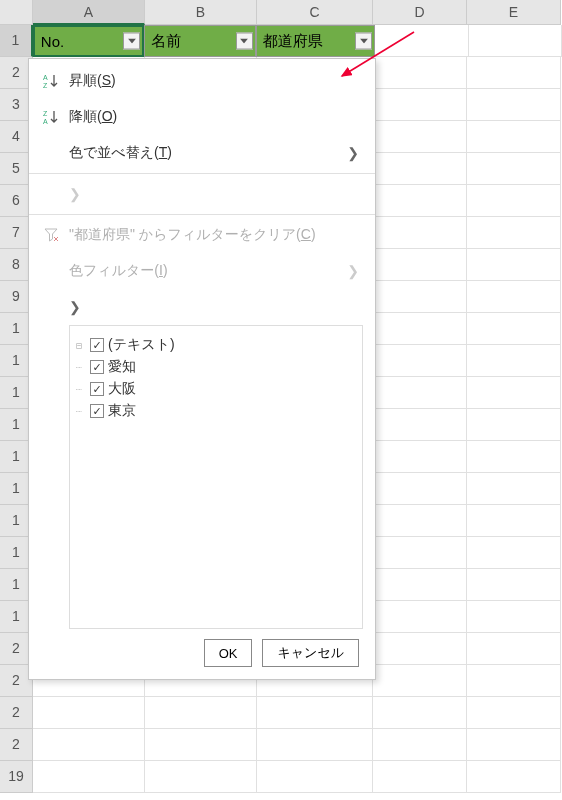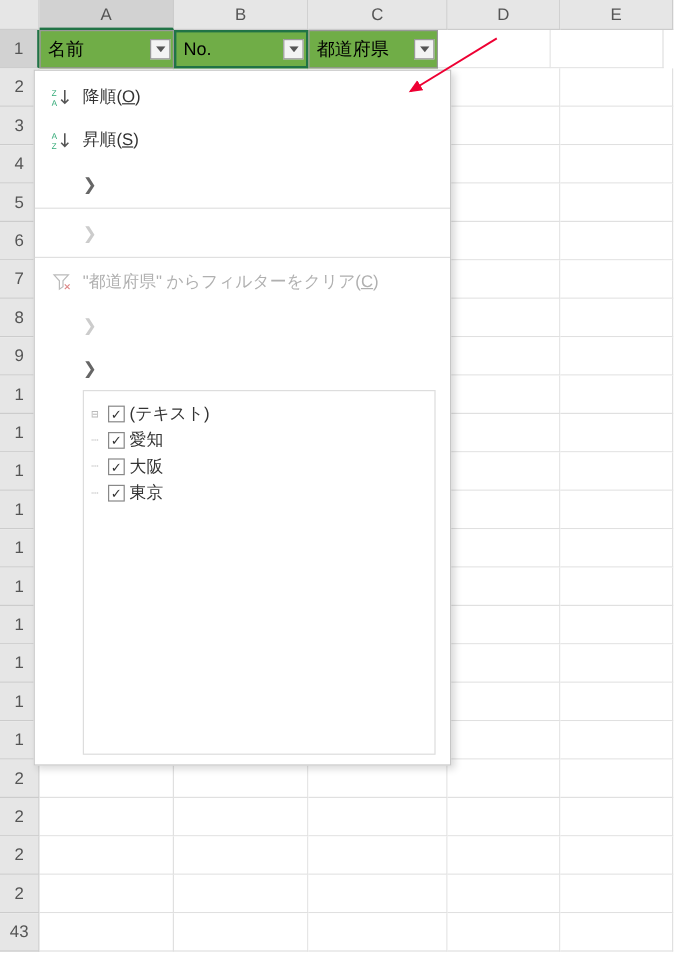--- a/index.html
+++ b/index.html
@@ -168,37 +168,37 @@
     <div class="corner"></div>
     <div class="col-h active" style="width:112px">A</div>
     <div class="col-h" style="width:112px">B</div>
     <div class="col-h" style="width:116px">C</div>
     <div class="col-h" style="width:94px">D</div>
     <div class="col-h" style="width:94px">E</div>
   </div>
   <div class="row-area" id="rows">
       <div class="row">
         <div class="row-h active">1</div>
+        <div class="hdr-cell selected" style="width: 112px;">
+          <span>No.</span>
+          <div class="filter-btn">
+            <svg viewBox="0 0 8 5">
+              <path d="M0 0 L4 5 L8 0 z" fill="#555"></path>
+            </svg>
+          </div>
+        </div>
         <div class="hdr-cell" style="width: 112px;">
           <span>名前</span>
           <div class="filter-btn">
             <svg viewBox="0 0 8 5">
               <path d="M0 0 L4 5 L8 0 z" fill="#555"></path>
             </svg>
           </div>
         </div>
-        <div class="hdr-cell selected" style="width: 112px;">
-          <span>No.</span>
-          <div class="filter-btn">
-            <svg viewBox="0 0 8 5">
-              <path d="M0 0 L4 5 L8 0 z" fill="#555"></path>
-            </svg>
-          </div>
-        </div>
-        <div class="hdr-cell" style="width: 108px;">
+        <div class="hdr-cell" style="width: 120px;">
           <span>都道府県</span>
           <div class="filter-btn">
             <svg viewBox="0 0 8 5">
               <path d="M0 0 L4 5 L8 0 z" fill="#555"></path>
             </svg>
           </div>
         </div>
         <div class="cell" style="width: 94px;"></div>
         <div class="cell" style="width: 94px;"></div>
       </div>
@@ -372,69 +372,71 @@
       </div>
       <div class="row">
         <div class="row-h">2</div>
         <div class="cell" style="width: 112px;"></div>
         <div class="cell" style="width: 112px;"></div>
         <div class="cell" style="width: 116px;"></div>
         <div class="cell" style="width: 94px;"></div>
         <div class="cell" style="width: 94px;"></div>
       </div>
       <div class="row">
-        <div class="row-h">43</div>
+        <div class="row-h">19</div>
         <div class="cell" style="width: 112px;"></div>
         <div class="cell" style="width: 112px;"></div>
         <div class="cell" style="width: 116px;"></div>
         <div class="cell" style="width: 94px;"></div>
         <div class="cell" style="width: 94px;"></div>
       </div>
     </div>
 </div>
 
 <div class="dropdown">
+  <div class="dd-item">
+    <span class="icon">
+      <svg width="18" height="16" viewBox="0 0 18 16">
+          <text x="0" y="7" font-size="7" fill="#3a7">A</text>
+          <text x="0" y="15" font-size="7" fill="#3a7">Z</text>
+          <path d="M11 2 v11 M8 10 l3 3 l3 -3" stroke="#555" fill="none" stroke-width="1.3"></path>
+        </svg>
+    </span>
+    <span class="lbl"><span>昇順(</span><span class="u">S</span><span>)</span></span>
+  </div>
   <div class="dd-item">
     <span class="icon">
       <svg width="18" height="16" viewBox="0 0 18 16">
           <text x="0" y="7" font-size="7" fill="#3a7">Z</text>
           <text x="0" y="15" font-size="7" fill="#3a7">A</text>
           <path d="M11 2 v11 M8 10 l3 3 l3 -3" stroke="#555" fill="none" stroke-width="1.3"></path>
         </svg>
     </span>
     <span class="lbl"><span>降順(</span><span class="u">O</span><span>)</span></span>
   </div>
-  <div class="dd-item">
-    <span class="icon">
-      <svg width="18" height="16" viewBox="0 0 18 16">
-          <text x="0" y="7" font-size="7" fill="#3a7">A</text>
-          <text x="0" y="15" font-size="7" fill="#3a7">Z</text>
-          <path d="M11 2 v11 M8 10 l3 3 l3 -3" stroke="#555" fill="none" stroke-width="1.3"></path>
-        </svg>
-    </span>
-    <span class="lbl"><span>昇順(</span><span class="u">S</span><span>)</span></span>
-  </div>
   <div class="dd-item dd-indent">
+    <span class="lbl"><span>色で並べ替え(</span><span class="u">T</span><span>)</span></span>
     <span class="chev">❯</span>
   </div>
   <div class="dd-sep"></div>
   <div class="dd-item dd-indent disabled">
     <span class="chev">❯</span>
   </div>
   <div class="dd-sep"></div>
   <div class="dd-item disabled">
     <span class="icon">
       <svg width="18" height="16" viewBox="0 0 18 16">
           <path d="M2 2 h12 l-4.5 5 v5 l-3 2 v-7 z" stroke="#bbb" fill="none" stroke-width="1"></path>
           <path d="M11 10 l4 4 M15 10 l-4 4" stroke="#d88" stroke-width="1"></path>
         </svg>
     </span>
     <span class="lbl"><span>"都道府県" からフィルターをクリア(</span><span class="u">C</span><span>)</span></span>
   </div>
   <div class="dd-item dd-indent disabled">
+    <span class="lbl"><span>色フィルター(</span><span class="u">I</span><span>)</span></span>
     <span class="chev">❯</span>
   </div>
   <div class="dd-item dd-indent">
     <span class="chev">❯</span>
   </div>
   <div class="check-area" id="checks">
       <div class="check-row">
         <span class="tree-conn">⊟</span>
         <span class="chk">✓</span>
         <span>(テキスト)</span>
@@ -448,20 +450,24 @@
         <span class="tree-conn">┈</span>
         <span class="chk">✓</span>
         <span>大阪</span>
       </div>
       <div class="check-row">
         <span class="tree-conn">┈</span>
         <span class="chk">✓</span>
         <span>東京</span>
       </div>
     </div>
+  <div class="dd-buttons">
+    <button>OK</button>
+    <button>キャンセル</button>
+  </div>
 </div>
 
 <svg class="arrow-annot" width="90" height="60">
   <defs>
       <marker id="ah" markerWidth="8" markerHeight="8" refX="6" refY="3" orient="auto">
         <path d="M0,0 L7,3 L0,6 z" fill="#e03"></path>
       </marker>
     </defs>
   <line x1="82" y1="4" x2="10" y2="48" stroke="#e03" stroke-width="1.6" marker-end="url(#ah)"></line>
 </svg>

